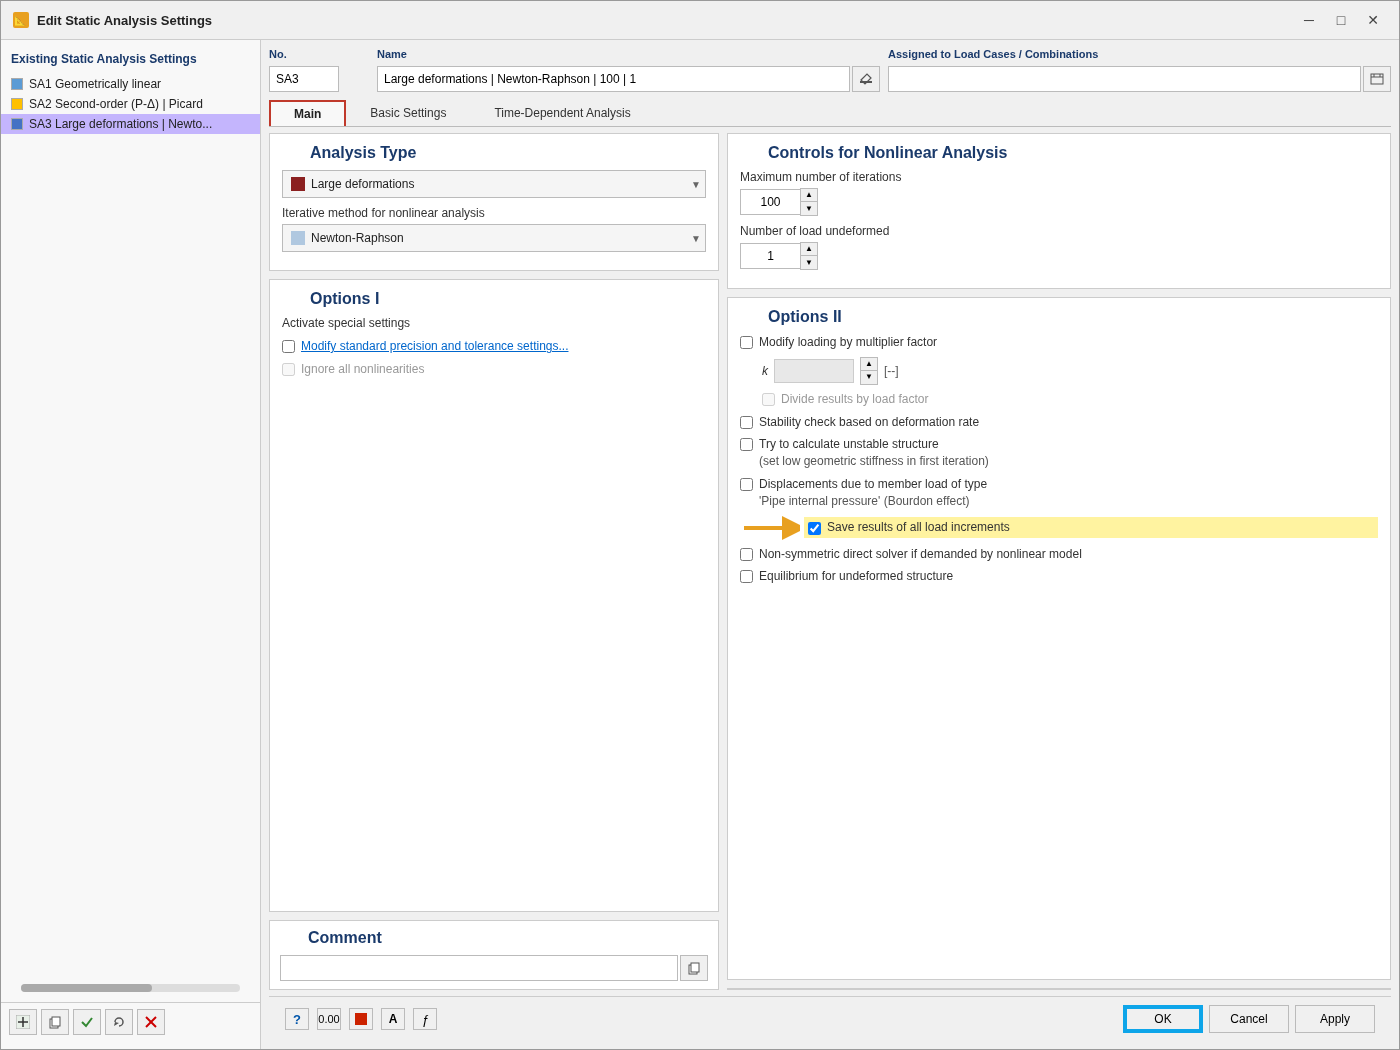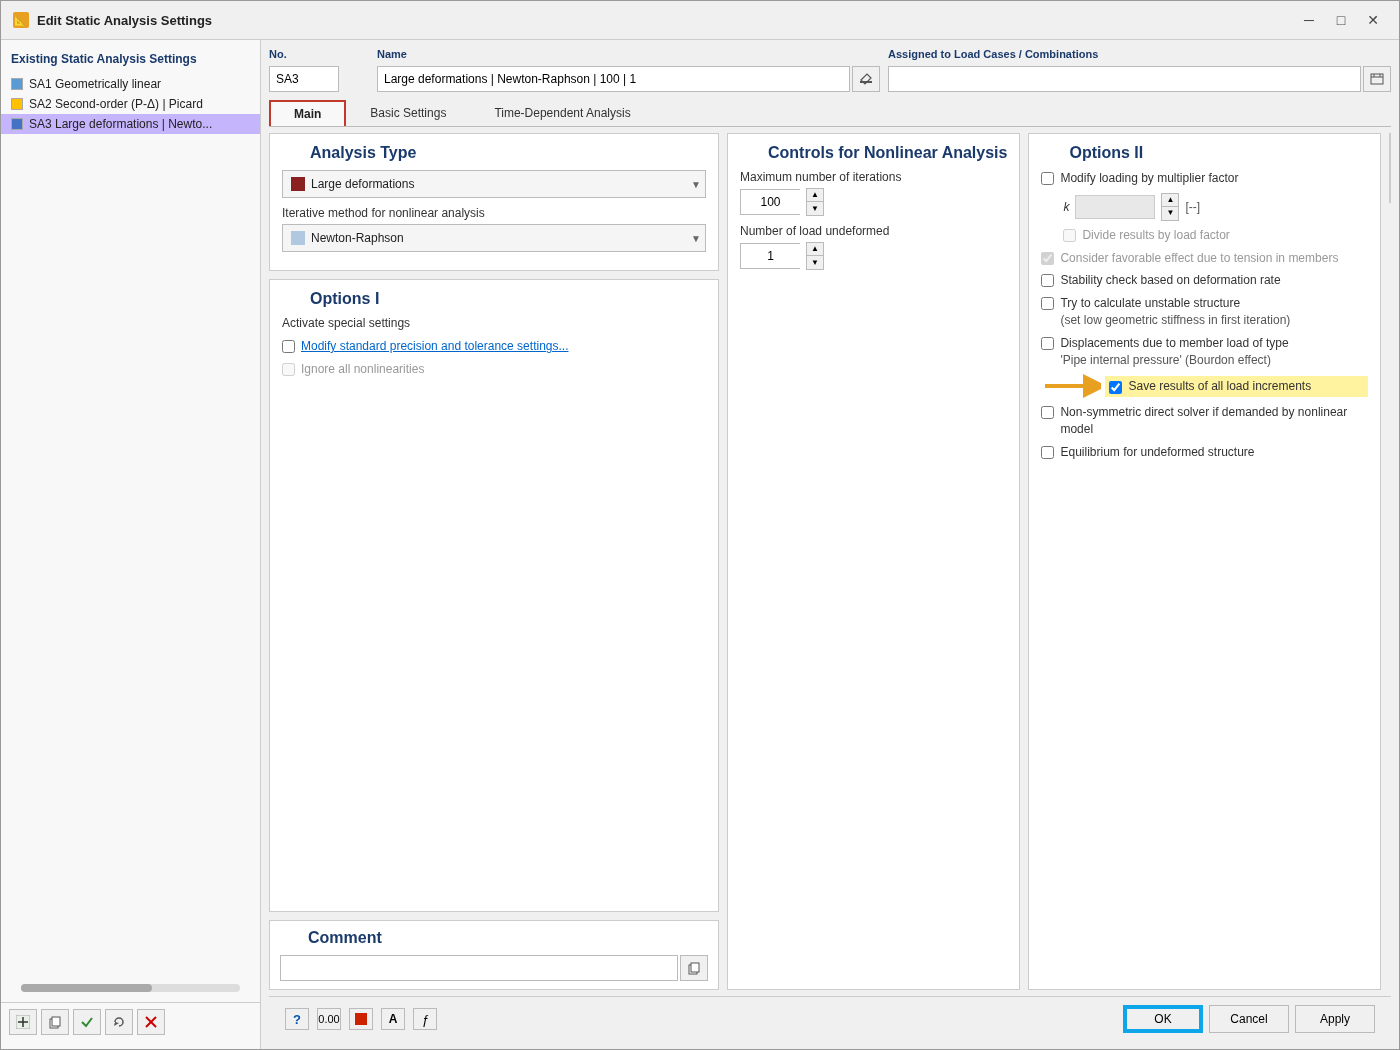--- a/index.html
+++ b/index.html
@@ -43,33 +43,33 @@
     .icon-btn { width: 28px; height: 26px; border: 1px solid #bbb; background: #f0f0f0; cursor: pointer; display: flex; align-items: center; justify-content: center; }
 
     
     .tabs-row { display: flex; gap: 0; border-bottom: 1px solid #bbb; margin-top: 2px; }
     .tab { padding: 5px 23px; font-size: 12px; cursor: pointer; border: 1px solid transparent; background: transparent; color: #333; }
     .tab.active { border: 2px solid #c0392b; border-bottom: none; background: #f8f8f8; font-weight: 600; color: #222; }
 
     
     .content-area { display: flex; gap: 8px; flex: 1; overflow: hidden; }
     .left-content { width: 450px; display: flex; flex-direction: column; gap: 8px; }
-    .right-content { flex: 1; display: flex; gap: 8px; }
+    .right-content { flex: 1; display: flex; flex-direction: column; gap: 8px; }
 
     .section-box { border: 1px solid #ccc; background: white; padding: 10px 12px; }
     .section-title { font-size: 16px; font-weight: 700; color: #1a3a6b; margin-bottom: 8px; margin-left: 28px; }
     .select-display { width: 100%; height: 28px; border: 1px solid #bbb; background: #f5f5f5; padding: 2px 28px 2px 8px; font-size: 12px; display: flex; align-items: center; position: relative; cursor: pointer; }
     .select-display .color-swatch { width: 14px; height: 14px; background: #8b2020; margin-right: 6px; flex-shrink: 0; }
     .select-display .color-swatch-blue { width: 14px; height: 14px; background: #b0c4d8; margin-right: 6px; flex-shrink: 0; }
     .select-arrow { position: absolute; right: 4px; top: 50%; transform: translateY(-50%); font-size: 10px; color: #666; pointer-events: none; }
     .form-row { margin-bottom: 8px; }
     .form-label { font-size: 12px; margin-bottom: 4px; color: #333; }
 
     
-    .spinbox { display: flex; align-items: center; gap: 6px; }
+    .spinbox { display: flex; align-items: center; }
     .spinbox-input { width: 60px; height: 26px; border: 1px solid #bbb; border-right: none; padding: 2px 6px; font-size: 12px; text-align: center; }
     .spinbox-btns { display: flex; flex-direction: column; border: 1px solid #bbb; }
     .spinbox-btn { width: 16px; height: 13px; background: #f0f0f0; border: none; border-bottom: 1px solid #bbb; cursor: pointer; display: flex; align-items: center; justify-content: center; font-size: 8px; line-height: 1; }
     .spinbox-btn:last-child { border-bottom: none; }
 
     
     .checkbox-row { display: flex; align-items: flex-start; gap: 6px; margin-bottom: 6px; }
     .checkbox-row input[type=checkbox] { margin-top: 2px; flex-shrink: 0; }
     .checkbox-label { font-size: 12px; line-height: 1.4; color: #333; }
     .checkbox-label.disabled { color: #999; }
@@ -307,24 +307,20 @@
                   <button class="spinbox-btn">▼</button>
                 </div>
                 <span class="k-unit">[--]</span>
               </div>
 
               <div class="checkbox-row sub-indent">
                 <input type="checkbox" disabled="" style="">
                 <span class="checkbox-label disabled">Divide results by load factor</span>
               </div>
 
-              <div class="checkbox-row">
-                <input type="checkbox" checked="" disabled="" style="">
-                <span class="checkbox-label disabled">Consider favorable effect due to tension in members</span>
-              </div>
 
               <div class="checkbox-row">
                 <input type="checkbox" style="">
                 <span class="checkbox-label">Stability check based on deformation rate</span>
               </div>
 
               <div class="checkbox-row">
                 <input type="checkbox" style="">
                 <span class="checkbox-label">
                   <span>Try to calculate unstable structure</span><br>

